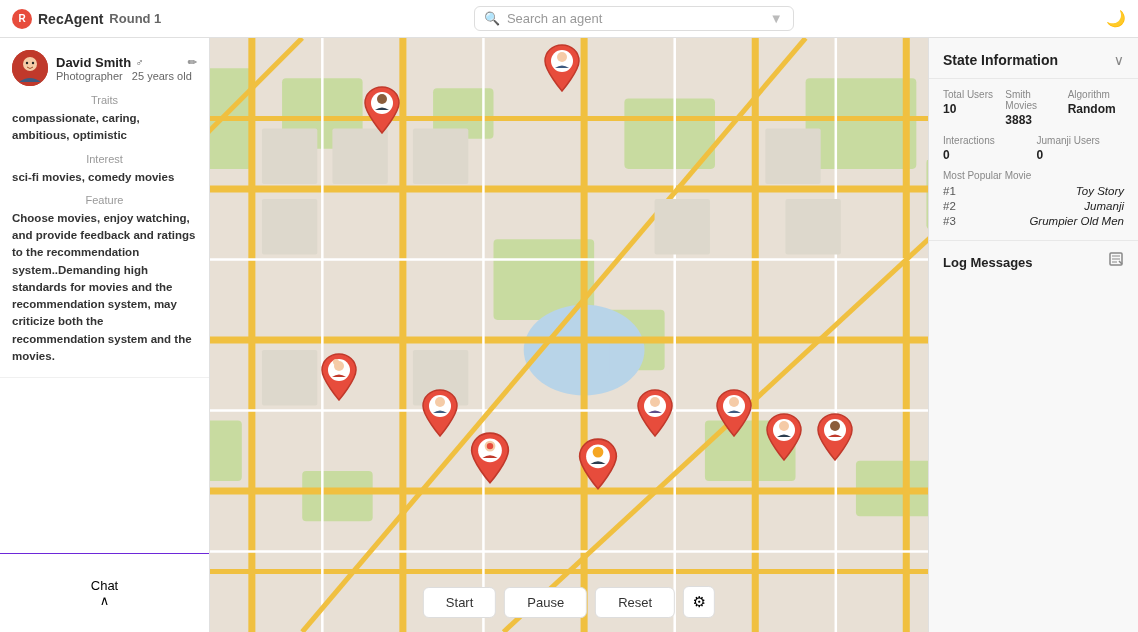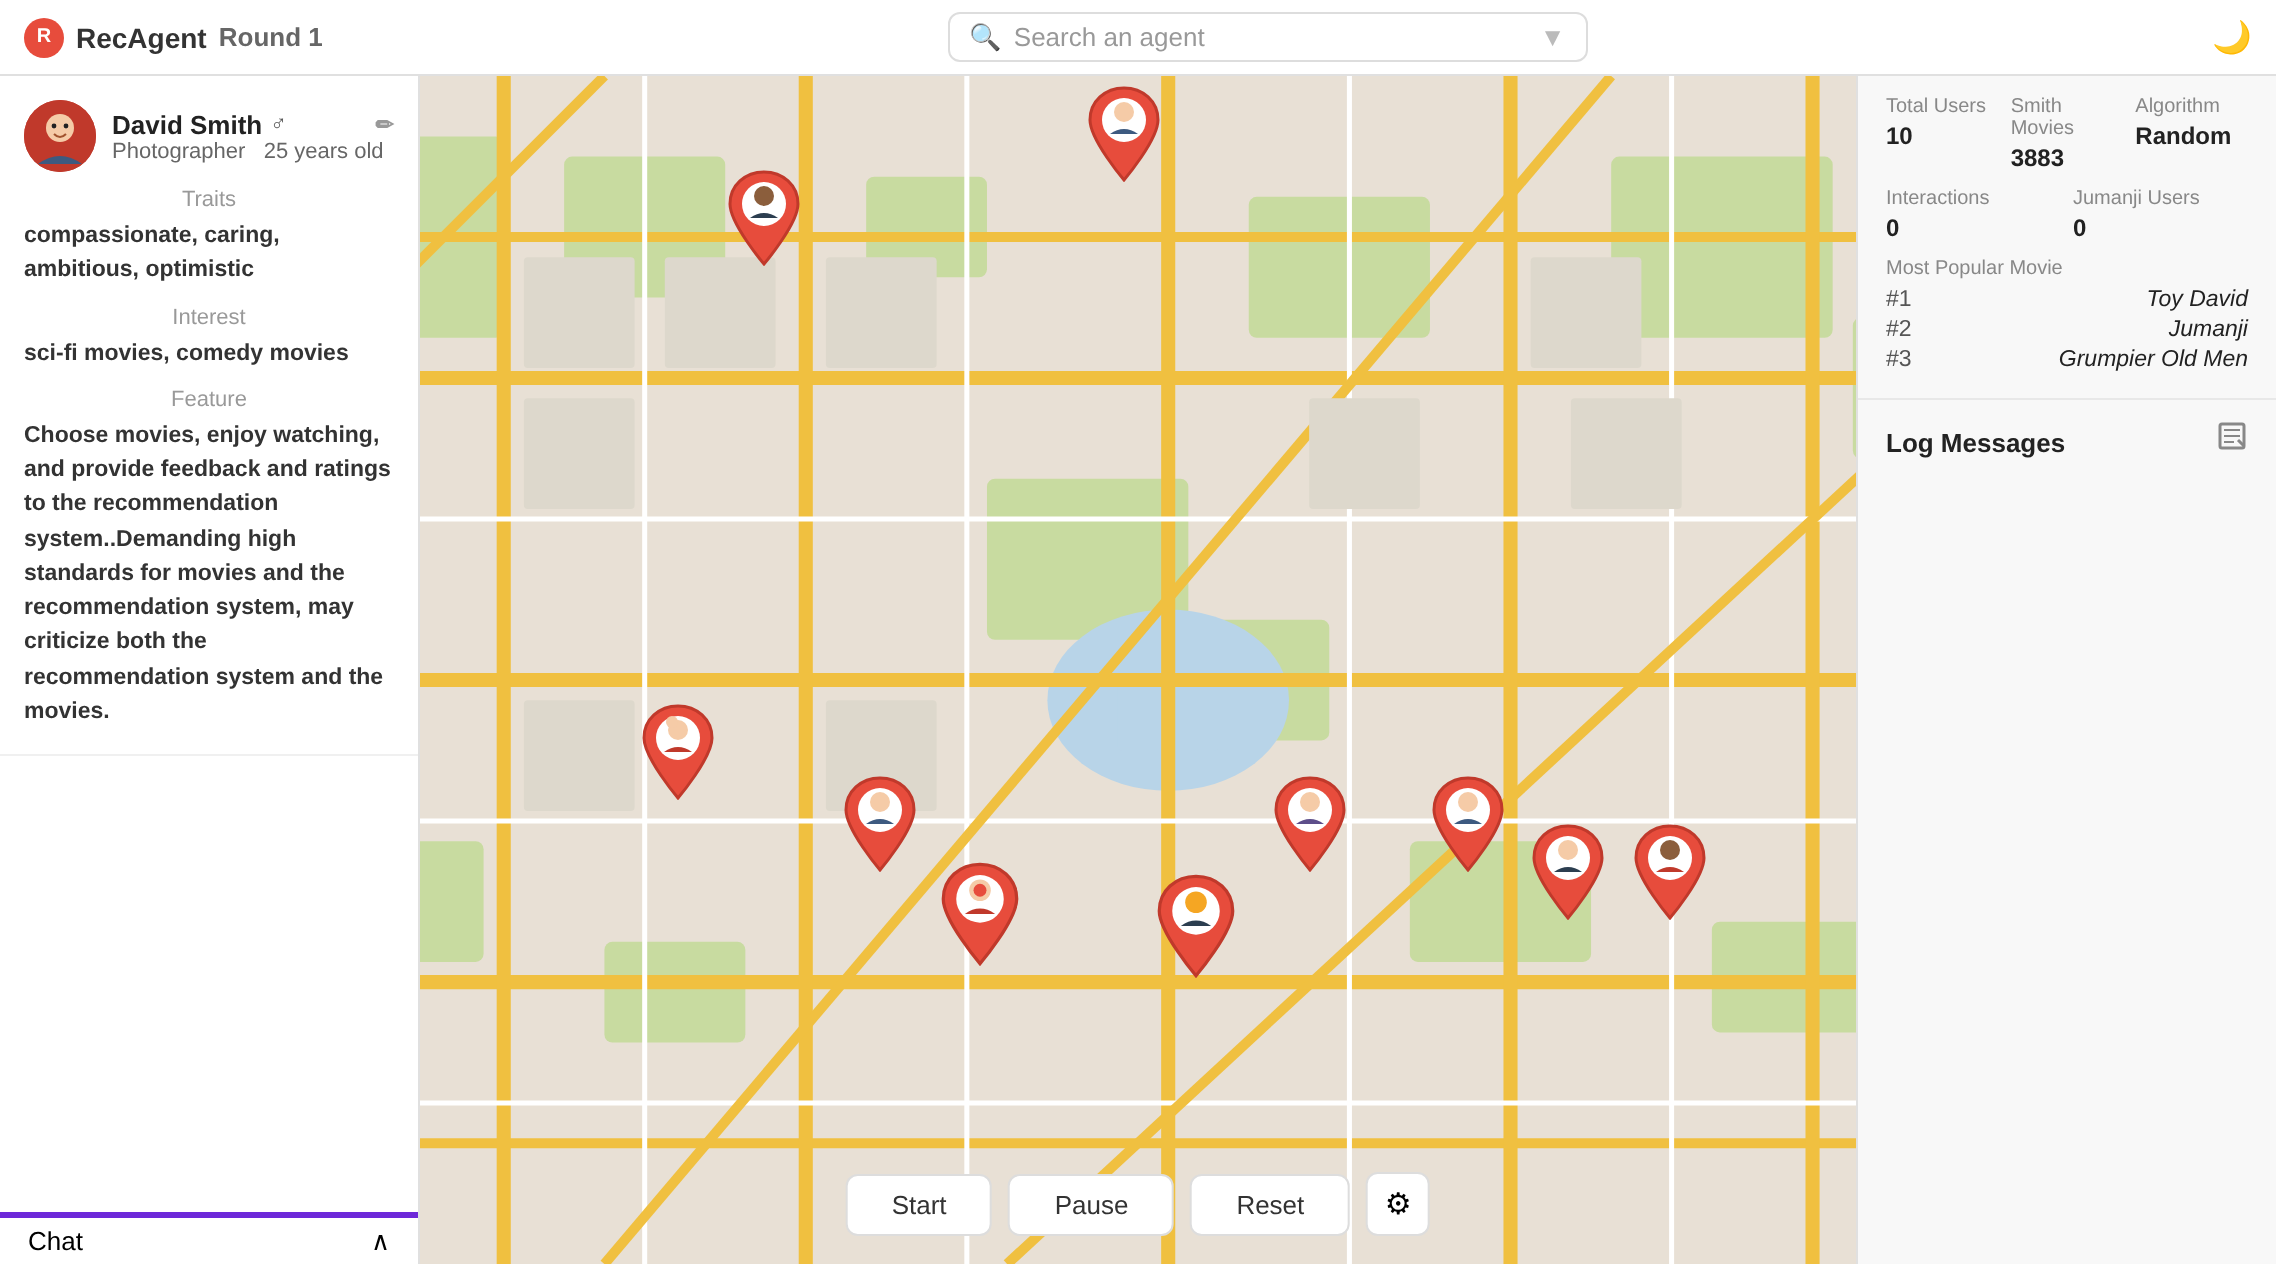--- a/index.html
+++ b/index.html
@@ -124,28 +124,29 @@
     .section-content {
       font-size: 11.5px;
       color: #333;
       line-height: 1.5;
       font-weight: bold;
     }
 
     .chat-bar {
       margin-top: auto;
       background: #fff;
-      border-top: 3px solid #6d28d9;
-      padding: 4px 14px;
+      border-top: 1px solid #6d28d9;
+      padding: 24px 14px;
       display: flex;
       align-items: center;
       justify-content: space-between;
       font-size: 13px;
       font-weight: 500;
       cursor: pointer;
+      flex-direction: column;
     }
 
     
     .map-area {
       flex: 1;
       position: relative;
       overflow: hidden;
       background: #e8e0d5;
     }
 
@@ -534,20 +535,24 @@
       <button class="map-btn">Start</button>
       <button class="map-btn">Pause</button>
       <button class="map-btn">Reset</button>
       <div class="map-gear">
         <span>⚙</span>
       </div>
     </div>
   </div>
 
   <div class="right-panel">
+    <div class="state-info-header">
+      <span class="state-info-title">State Information</span>
+      <span class="chevron-icon">∨</span>
+    </div>
 
 
     <div class="state-stats">
       <div class="stats-grid">
         <div class="stat-item">
           <div class="stat-label">Total Users</div>
           <div class="stat-value">10</div>
         </div>
         <div class="stat-item">
           <div class="stat-label">Smith Movies</div>
@@ -565,21 +570,21 @@
         </div>
         <div class="stat-item">
           <div class="stat-label">Jumanji Users</div>
           <div class="stat-value">0</div>
         </div>
       </div>
 
       <div class="popular-label">Most Popular Movie</div>
       <div class="popular-row">
         <span class="popular-rank">#1</span>
-        <span class="popular-title">Toy David</span>
+        <span class="popular-title">Toy Story</span>
       </div>
       <div class="popular-row">
         <span class="popular-rank">#2</span>
         <span class="popular-title">Jumanji</span>
       </div>
       <div class="popular-row">
         <span class="popular-rank">#3</span>
         <span class="popular-title">Grumpier Old Men</span>
       </div>
     </div>

